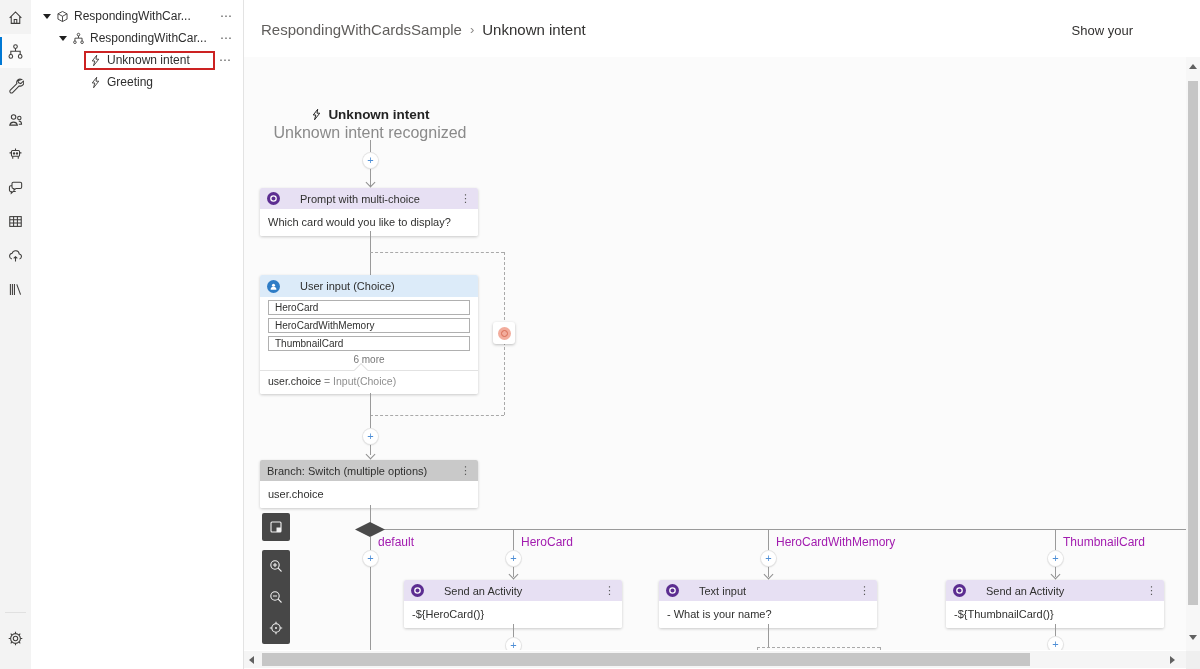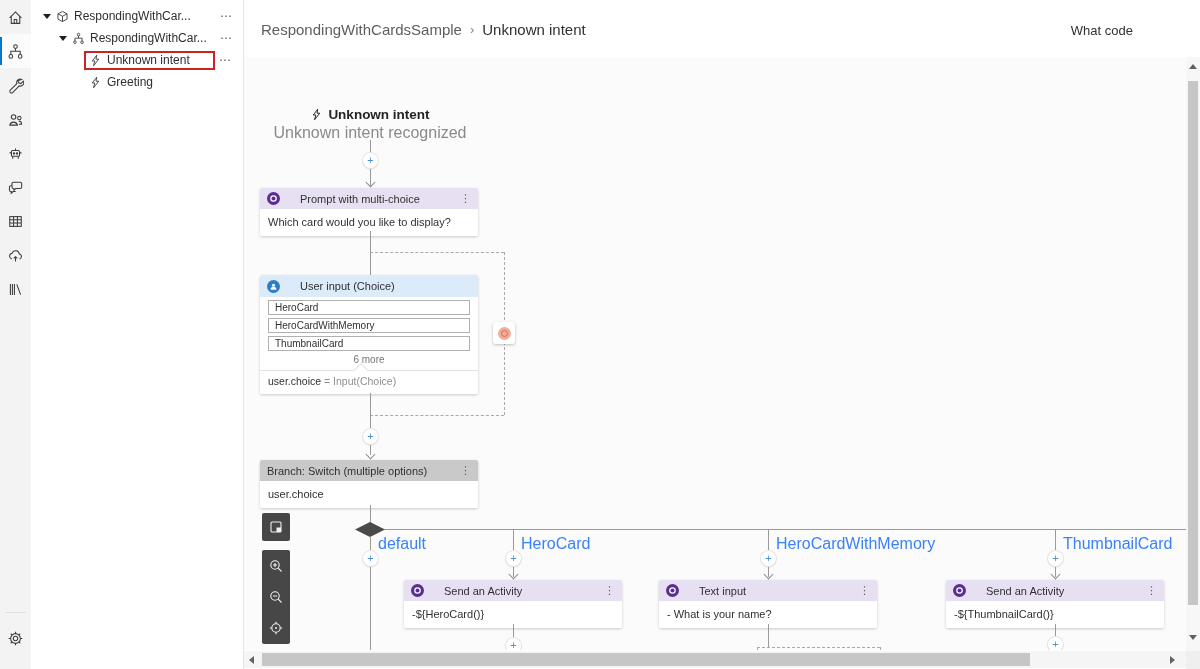--- a/index.html
+++ b/index.html
@@ -60,21 +60,21 @@
   .cicon.purple { background:#5c2d91; }
   .cicon.blue { background:#2e7cc6; }
   .cicon svg { width:9px; height:9px; }
 
   .choice-item { margin:3px 8px 0 8px; border:1px solid #b0b0b0; background:#fff; font-size:10px; color:#30302f; padding:1px 6px; height:15px; line-height:12px; }
   .more { text-align:center; font-size:10px; color:#777; margin:3px 0 5px 0; }
   .ufooter { border-top:1px solid #e2e2e2; position:relative; padding:4px 8px 6px 8px; font-size:10.5px; }
   .notch { position:absolute; left:96px; top:-6px; width:10px; height:10px; background:#fff; border-left:1px solid #e2e2e2; border-top:1px solid #e2e2e2; transform:rotate(45deg); }
   .res-lhs { color:#30302f; } .res-rhs { color:#8f8f8f; }
 
-  .branch-label { position:absolute; font-size:16px; color:#3b82f6; white-space:nowrap; }
+  .branch-label { position:absolute; font-size:12px; color:#a21caf; white-space:nowrap; }
 
   .loop-btn { position:absolute; width:22px; height:22px; background:#fff; border-radius:3px; box-shadow:0 1px 3px rgba(0,0,0,.25); display:flex; align-items:center; justify-content:center; cursor:pointer; }
   .loop-glyph { width:13px; height:13px; border-radius:50%; background:#f2ac9c; display:flex; align-items:center; justify-content:center; }
   .loop-glyph::after { content:""; width:5px; height:5px; border-radius:50%; border:1.5px solid #d96c55; }
 
   .cbtn { position:absolute; width:28px; background:#474747; border-radius:2px; display:flex; flex-direction:column; align-items:center; justify-content:space-around; cursor:pointer; }
   .cbtn svg { width:16px; height:16px; stroke:#f2f2f2; fill:none; stroke-width:1.1; }
 
   
   .hsb { position:absolute; left:244px; top:651px; width:942px; height:17px; background:#f5f5f5; }
@@ -207,21 +207,21 @@
       <div class="tlabel">Greeting</div>
     </div>
   </div>
 
   <div class="main-header">
     <div class="crumbs">
       <span>RespondingWithCardsSample</span>
       <span class="crumb-sep">›</span>
       <span class="crumb-cur">Unknown intent</span>
     </div>
-    <div class="show-code">What code</div>
+    <div class="show-code">Show your</div>
   </div>
 
   <div class="canvas">
 
     <div class="trigger">
       <div class="trigger-title">
         <svg viewBox="0 0 16 16">
             <path d="M9.5 1.5 L4 8.6 H7.1 L5.6 14.5 L12 6.4 H8.6 Z"></path>
           </svg>
         <span>Unknown intent</span>

